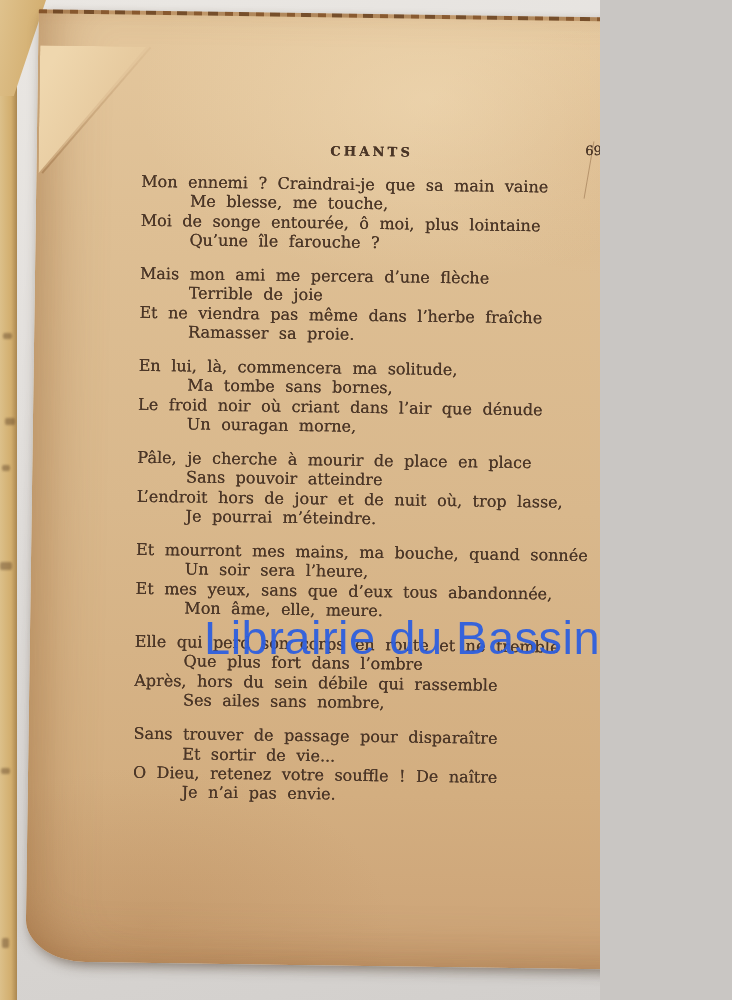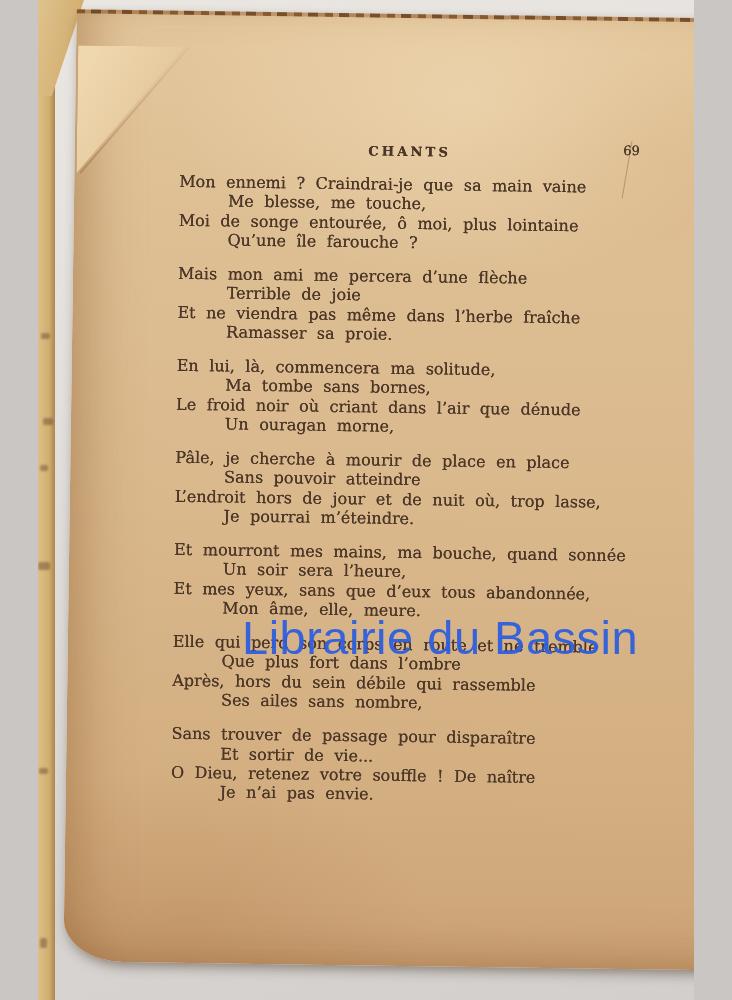--- a/index.html
+++ b/index.html
@@ -1,20 +1,19 @@
 <!DOCTYPE html>
 <html style="--ink: #4b3627; --wm: #2e5fdf;"><head>
 <meta charset="utf-8">
 <style>
   html,body{margin:0;padding:0;background:#c9c6c3;}
   .scene{
-    position:relative;width:656px;height:1000px;overflow:hidden;
+    position:relative;width:600px;height:1000px;overflow:hidden;
     background:linear-gradient(165deg,#eae7e3 0%,#e2dfdc 38%,#d9d6d3 72%,#d2cfcc 100%);
     font-family:"DejaVu Serif", serif;
-    margin-left:38px;
   }
   
   .facing-page{
     position:absolute;left:0;top:0;bottom:0;width:17px;
     background:linear-gradient(90deg,#dcc08a 0%,#d2ae6e 65%,#ab8750 100%);
   }
   .facing-corner{
     position:absolute;left:0;top:0;width:46px;height:96px;
     background:linear-gradient(100deg,#dfc28d 0%,#d2ad6e 80%);
     clip-path:polygon(0 0,100% 0,30% 100%,0 100%);

